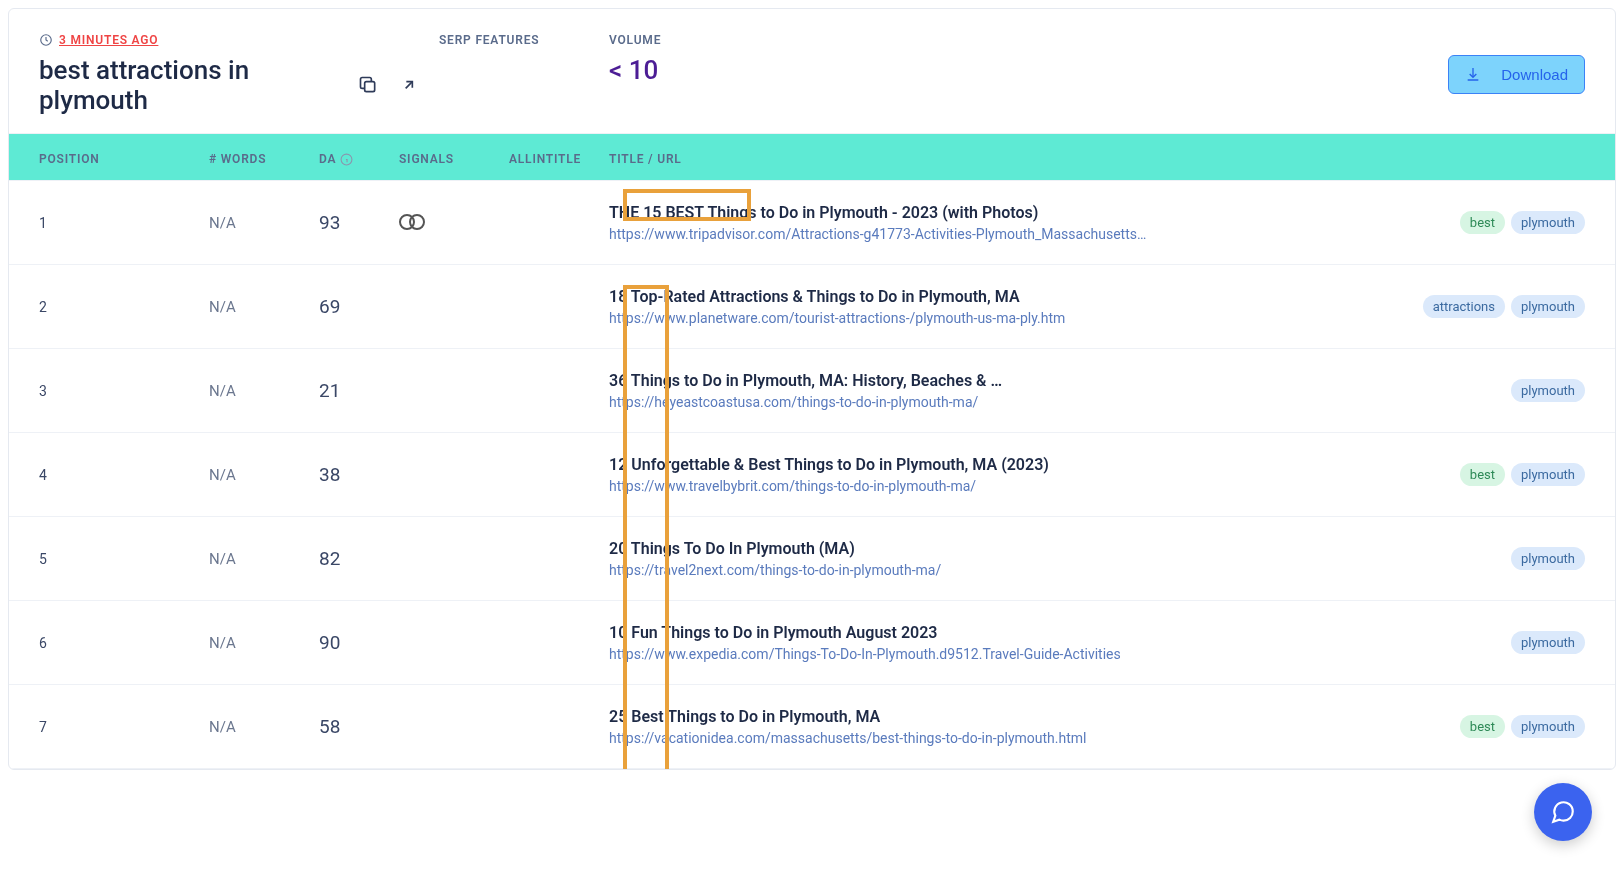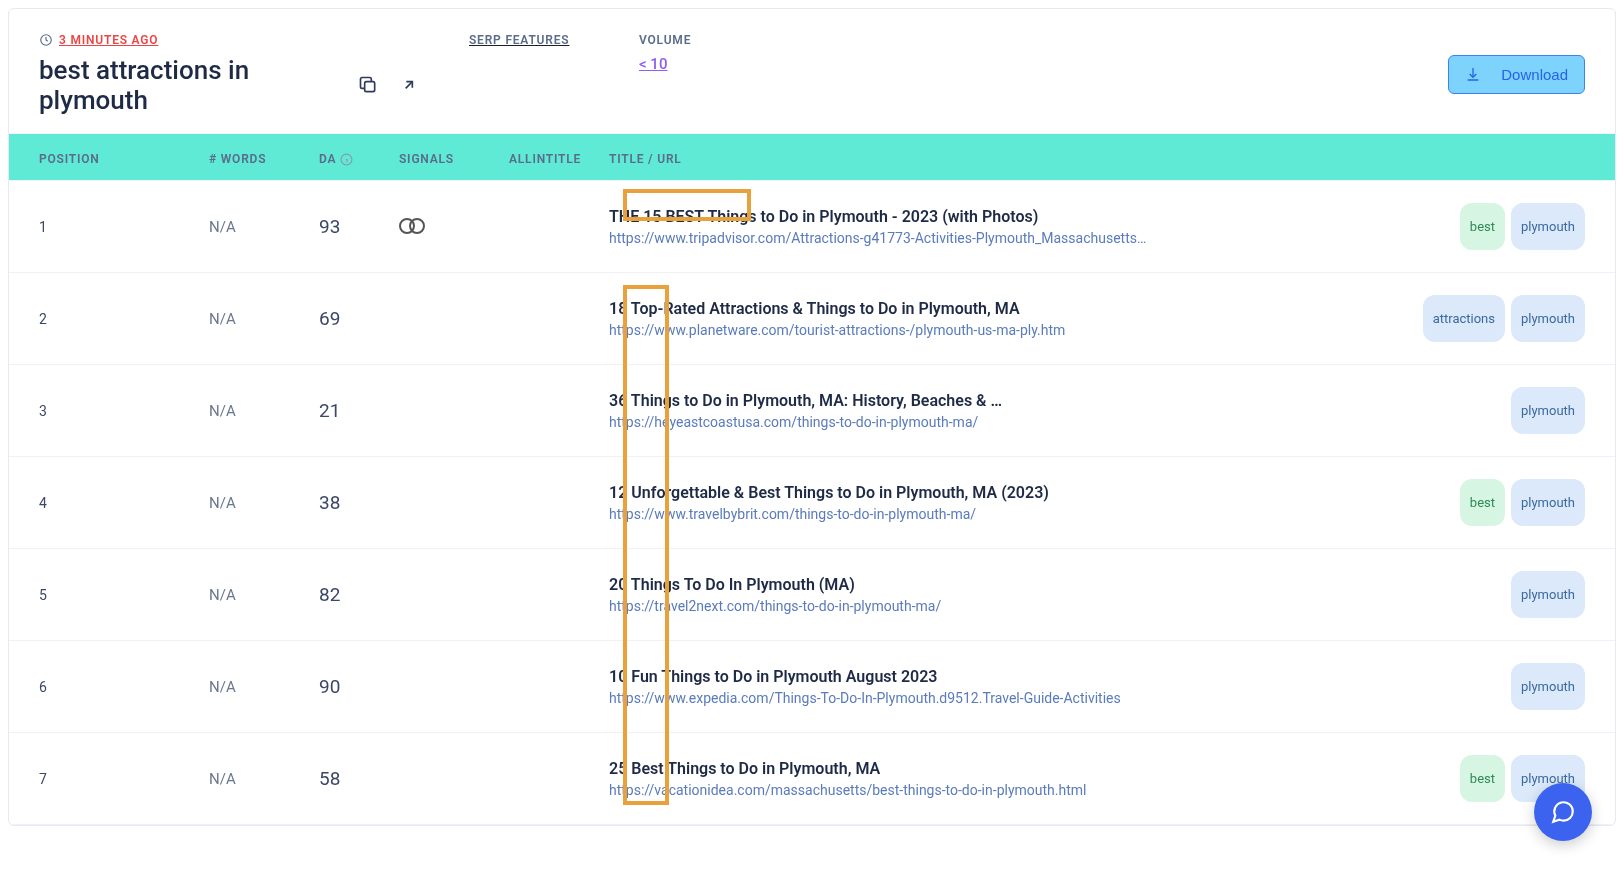--- a/index.html
+++ b/index.html
@@ -57,25 +57,24 @@
     margin-right: 30px;
     min-width: 140px;
   }
   .meta-label {
     font-size: 12px;
     letter-spacing: 0.8px;
     color: #5a6b8b;
     font-weight: 600;
   }
   .meta-value {
-    font-size: 15px;
-    color: #8b5cf6;
+    font-size: 26px;
+    color: #4c1d95;
     margin-top: 8px;
     font-weight: 500;
-    text-decoration: underline;
   }
   .spacer { flex: 1; }
   .download-btn {
     border: 1px solid #3b82f6;
     color: #2563eb;
     background: #7dd3fc;
     border-radius: 6px;
     padding: 10px 16px;
     font-size: 15px;
     display: inline-flex;
@@ -111,21 +110,21 @@
   .cell-pos { color: #3a4766; font-size: 14px; }
   .cell-words { color: #6b778f; font-size: 15px; }
   .cell-da { color: #3a4766; font-size: 19px; }
   .cell-signals { color: #3a4766; }
   .title-url { display: flex; align-items: center; gap: 14px; }
   .tu-text { flex: 1; min-width: 0; }
   .r-title { font-size: 16px; color: #1e2a46; font-weight: 600; margin-bottom: 4px; white-space: nowrap; overflow: hidden; text-overflow: ellipsis; }
   .r-url { font-size: 14px; color: #5a7bbd; white-space: nowrap; overflow: hidden; text-overflow: ellipsis; }
   .tags { display: flex; gap: 6px; flex-shrink: 0; margin-left: auto; padding-left: 20px; }
   .tag {
-    padding: 16px 10px;
+    padding: 4px 10px;
     border-radius: 12px;
     font-size: 13px;
   }
   .tag-green { background: #d7f5e3; color: #2e8a57; }
   .tag-blue { background: #dbe9fb; color: #3b6aa0; }
   .highlight-box {
     position: absolute;
     border: 4px solid #e9a13b;
     pointer-events: none;
   }
@@ -181,21 +180,21 @@
         </span>
         <span class="icon-btn" style="margin-left:8px;">
           <svg width="16" height="16" viewBox="0 0 24 24" fill="none" stroke="#2f3b59" stroke-width="2.5">
               <path d="M7 17L17 7"></path>
               <path d="M8 7h9v9"></path>
             </svg>
         </span>
       </div>
     </div>
 
-    <div class="meta-block" style="margin-left:50px;text-decoration:underline;">
+    <div class="meta-block" style="margin-left:20px;">
       <span class="meta-label">SERP FEATURES</span>
     </div>
     <div class="meta-block">
       <span class="meta-label">VOLUME</span>
       <span class="meta-value">&lt; 10</span>
     </div>
 
     <div class="spacer"></div>
 
     <button class="download-btn">

